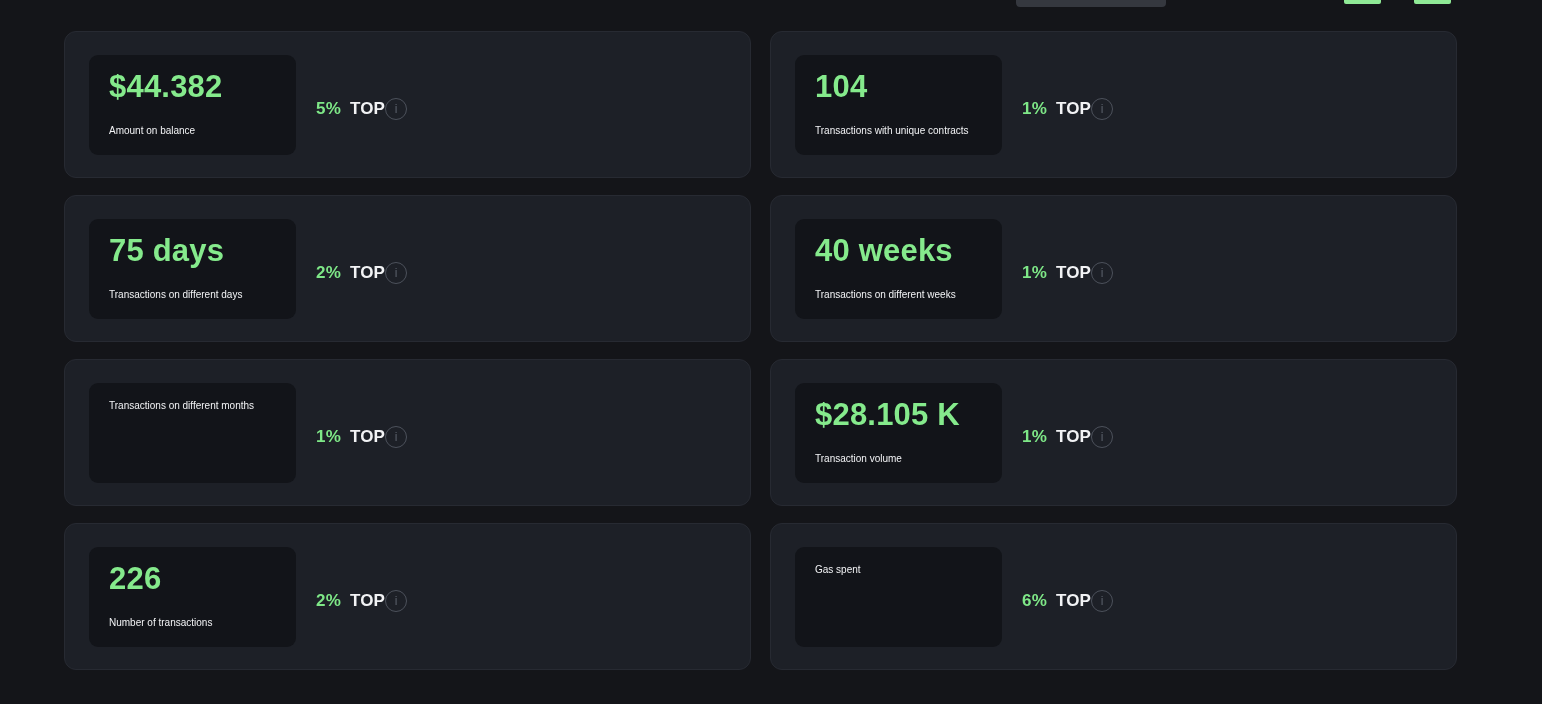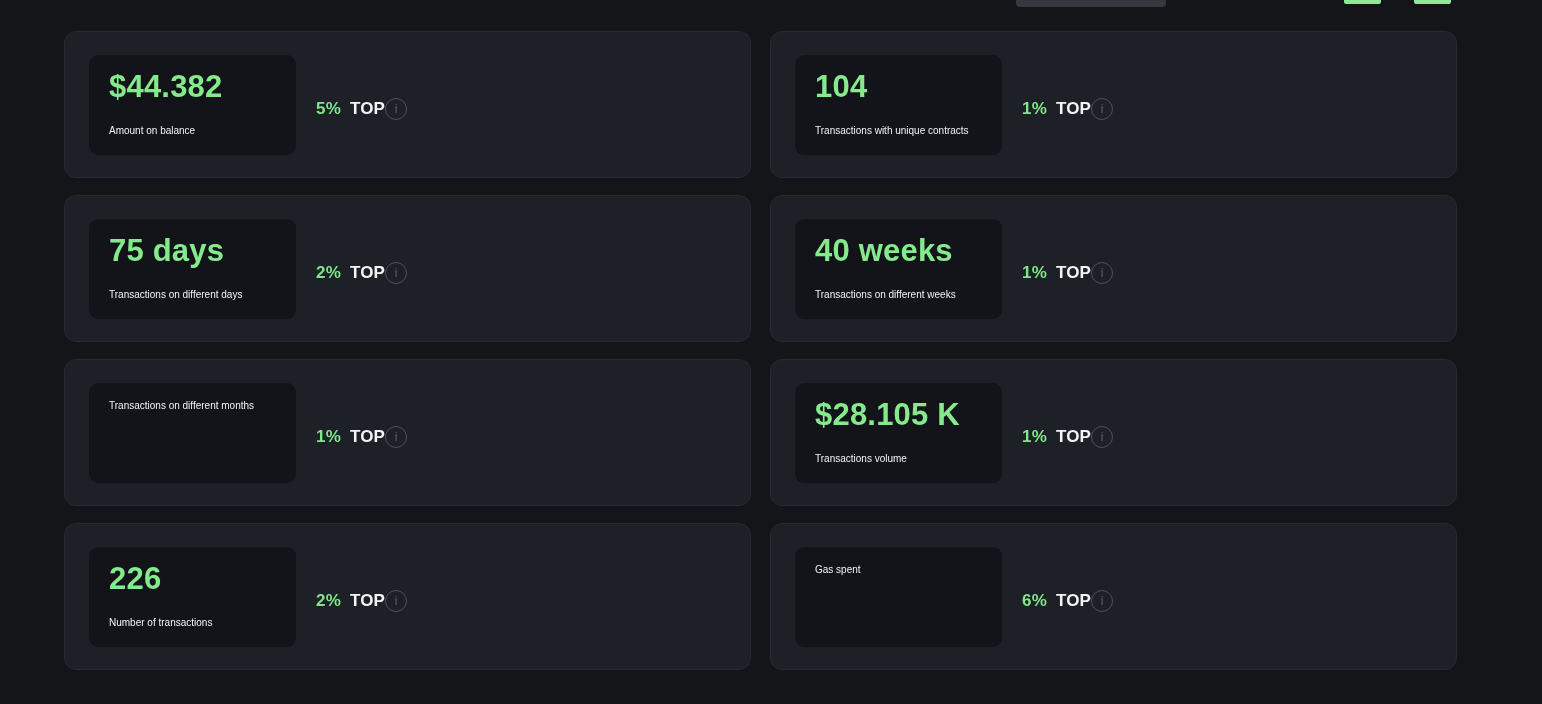--- a/index.html
+++ b/index.html
@@ -208,21 +208,21 @@
       </div>
       <div class="track">
         <div class="fill" style="width: 99%;"></div>
       </div>
     </div>
   </section>
 
   <section class="card">
     <div class="stat-box">
       <div class="stat-value">$28.105 K</div>
-      <div class="stat-label">Transactions volume</div>
+      <div class="stat-label">Transaction volume</div>
     </div>
     <div class="right">
       <div class="toprow">
         <div class="rank">
           <span class="pct">1%</span>
           <span class="top">TOP</span>
         </div>
         <div class="info-icon">
             <span>i</span>
           </div>

